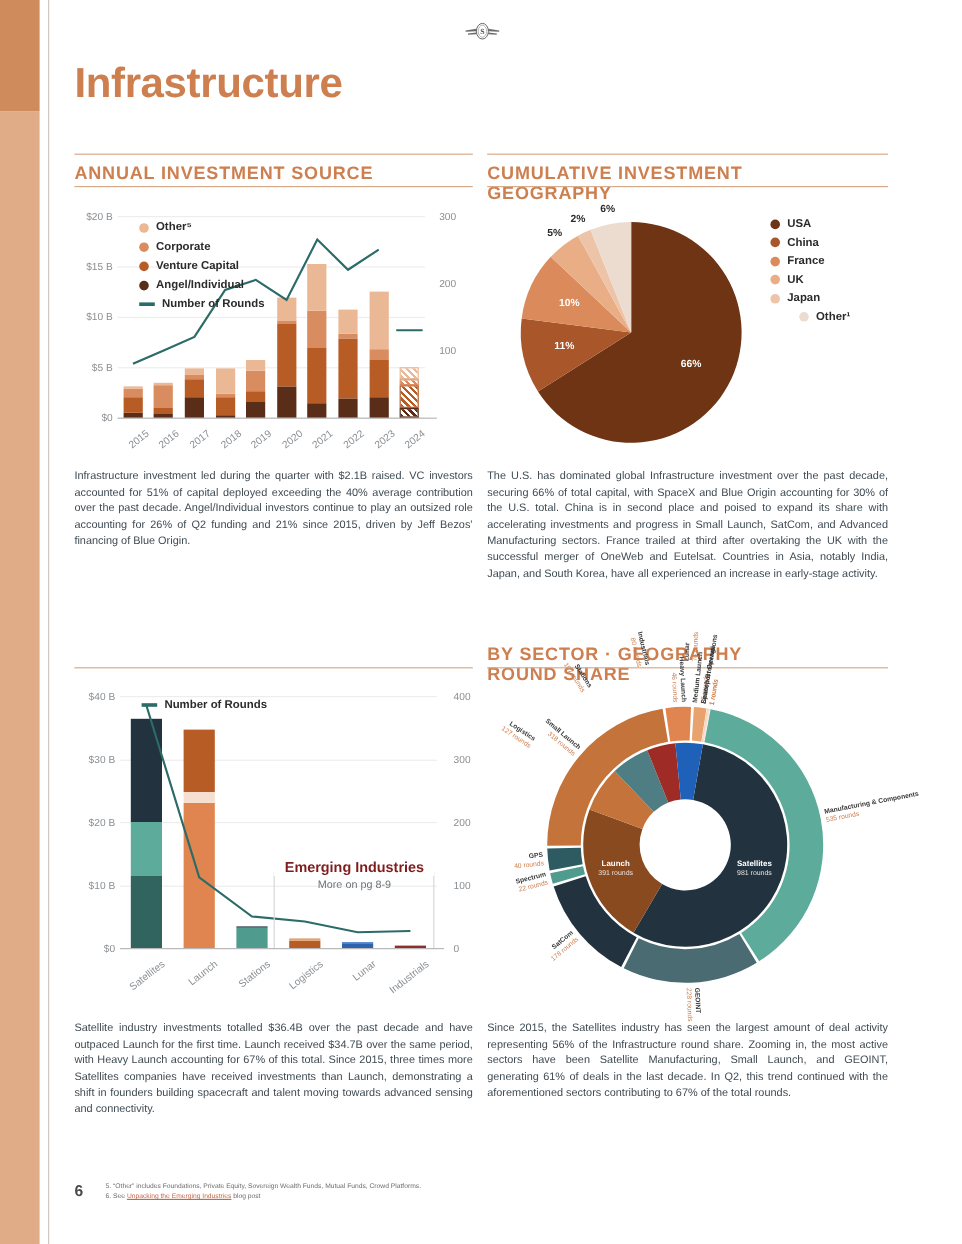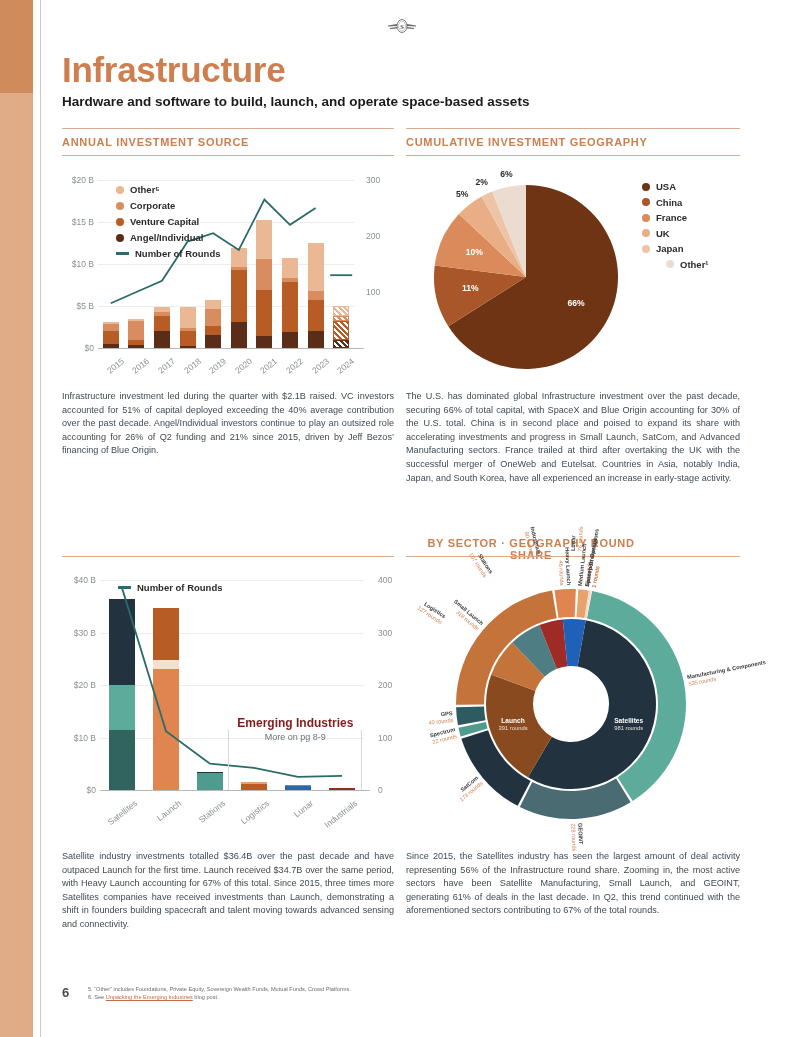--- a/index.html
+++ b/index.html
@@ -24,22 +24,22 @@
     position:absolute; left:62px; top:50px;
     font-size:35px; font-weight:700; color:#cd7f4f; letter-spacing:-0.3px;
   }
   .subtitle {
     position:absolute; left:62px; top:94px;
     font-size:13.5px; font-weight:700; color:#1b1b1b;
   }
 
   
   .sec-head {
-    position:absolute; font-size:11px; font-weight:700;
-    color:#cd7f4f; letter-spacing:0.7px;text-align:center;
+    position:absolute; font-size:15px; font-weight:700;
+    color:#cd7f4f; letter-spacing:0.7px;
   }
   .sec-rule { position:absolute; height:1px; background:#d8ab8b; }
 
   
   .chart { position:absolute; }
   .axis-lbl { position:absolute; font-size:8.5px; color:#8a8f93; }
   .axis-lbl.r { text-align:right; }
   .gridline { position:absolute; height:1px; background:#ededed; }
   .baseline { position:absolute; height:1px; background:#c9c9c9; }
 
@@ -101,21 +101,20 @@
       <path d="M8 21 L22 19 L22 22 L8 23 Z"></path>
       <path d="M60 16 L42 13 L42 17 L60 18 Z"></path>
       <path d="M56 21 L42 19 L42 22 L56 23 Z"></path>
     </g>
     <ellipse cx="32" cy="17" rx="10" ry="13" fill="none" stroke="#5d5d5d" stroke-width="1.6"></ellipse>
     <ellipse cx="32" cy="17" rx="7" ry="10" fill="none" stroke="#8a8a8a" stroke-width="1"></ellipse>
     <text x="32" y="22" font-family="Liberation Serif, serif" font-size="13" font-weight="700" fill="#4a4a4a" text-anchor="middle">S</text>
   </svg>
 
   <div class="title">Infrastructure</div>
-  <div class="subtitle">Hardware and software to build, launch, and operate space-based assets</div>
 
   <div class="sec-rule" style="left:62px;  top:128px; width:332px;"></div>
   <div class="sec-head" style="left:62px;  top:136px;">ANNUAL INVESTMENT SOURCE</div>
   <div class="sec-rule" style="left:62px;  top:155px; width:332px;"></div>
 
   <div class="sec-rule" style="left:406px; top:128px; width:334px;"></div>
   <div class="sec-head" style="left:406px; top:136px;">CUMULATIVE INVESTMENT GEOGRAPHY</div>
   <div class="sec-rule" style="left:406px; top:155px; width:334px;"></div>
 
   <div class="chart" id="chart1" style="left:62px; top:172px; width:332px; height:200px;">

